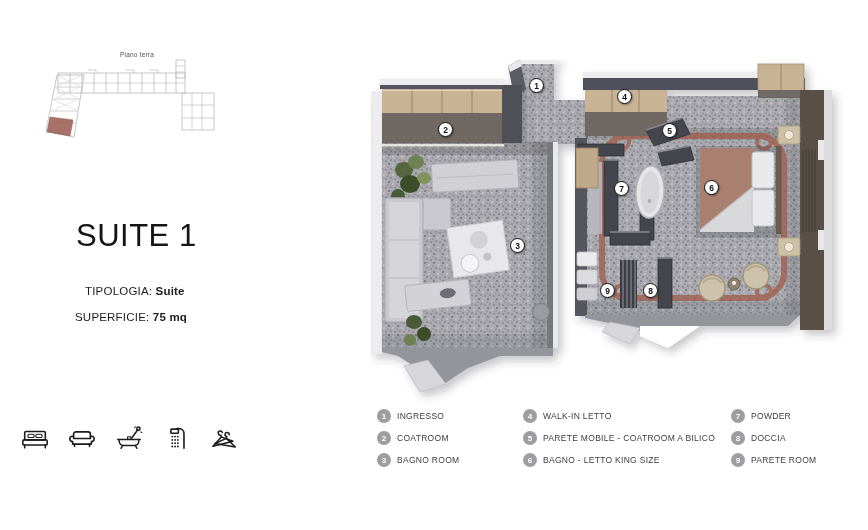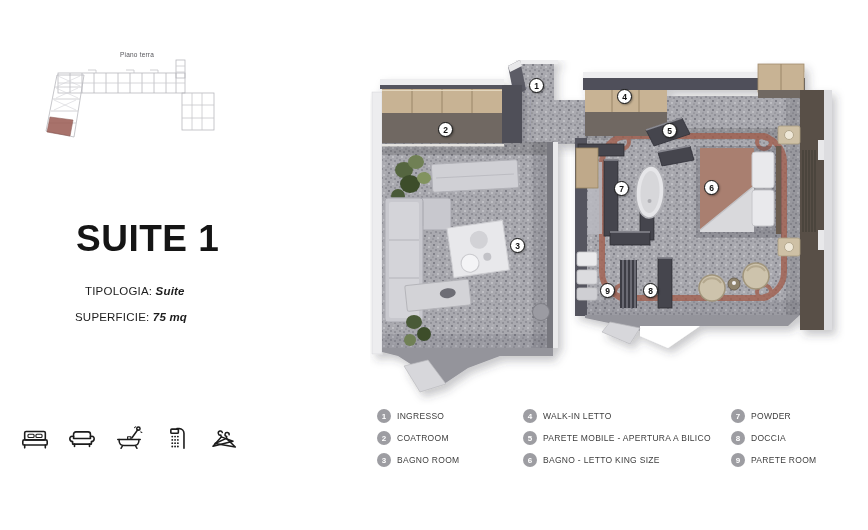--- a/index.html
+++ b/index.html
@@ -6,26 +6,26 @@
   body{
     width:868px;height:530px;position:relative;background:#ffffff;
     font-family:"Liberation Sans",sans-serif;overflow:hidden;
     -webkit-font-smoothing:antialiased;
   }
   
   .siteplan{position:absolute;left:38px;top:46px;width:200px;height:104px;}
   .siteplan-label{position:absolute;left:68px;top:5px;width:62px;text-align:center;
     font-size:6.5px;color:#55555a;letter-spacing:.2px;}
   
-  .suite-title{position:absolute;left:76px;top:218px;font-size:37px;font-weight:700;
+  .suite-title{position:absolute;left:76px;top:218px;font-size:31px;font-weight:400;
     color:#151515;letter-spacing:.5px;}
   .spec-line{position:absolute;font-size:11.5px;color:#1d1d1d;letter-spacing:.2px;}
   .spec-tipologia{left:85px;top:285px;}
   .spec-superficie{left:75px;top:311px;}
-  .spec-line b{font-style:italic;font-weight:700;}
+  .spec-line b{font-weight:700;}
   
   .amenities{position:absolute;left:20px;top:423px;display:flex;gap:17px;align-items:center;}
   .amenity{width:30px;height:30px;display:block;}
   .amenity svg{width:30px;height:30px;display:block;}
   
   .plan{position:absolute;left:370px;top:60px;width:475px;height:345px;}
   .plan svg{position:absolute;left:0;top:0;}
   .marker{position:absolute;width:15px;height:15px;border-radius:50%;
     background:#ffffff;border:1.4px solid #111;box-sizing:border-box;
     display:flex;align-items:center;justify-content:center;
@@ -340,21 +340,21 @@
     <span class="legend-label">BAGNO ROOM</span>
   </div>
 </div>
 <div class="legend-col legend-col2">
   <div class="legend-item">
     <span class="legend-badge">4</span>
     <span class="legend-label">WALK-IN LETTO</span>
   </div>
   <div class="legend-item">
     <span class="legend-badge">5</span>
-    <span class="legend-label">PARETE MOBILE -  APERTURA A BILICO</span>
+    <span class="legend-label">PARETE MOBILE -  COATROOM A BILICO</span>
   </div>
   <div class="legend-item">
     <span class="legend-badge">6</span>
     <span class="legend-label">BAGNO - LETTO KING SIZE</span>
   </div>
 </div>
 <div class="legend-col legend-col3">
   <div class="legend-item">
     <span class="legend-badge">7</span>
     <span class="legend-label">POWDER</span>

